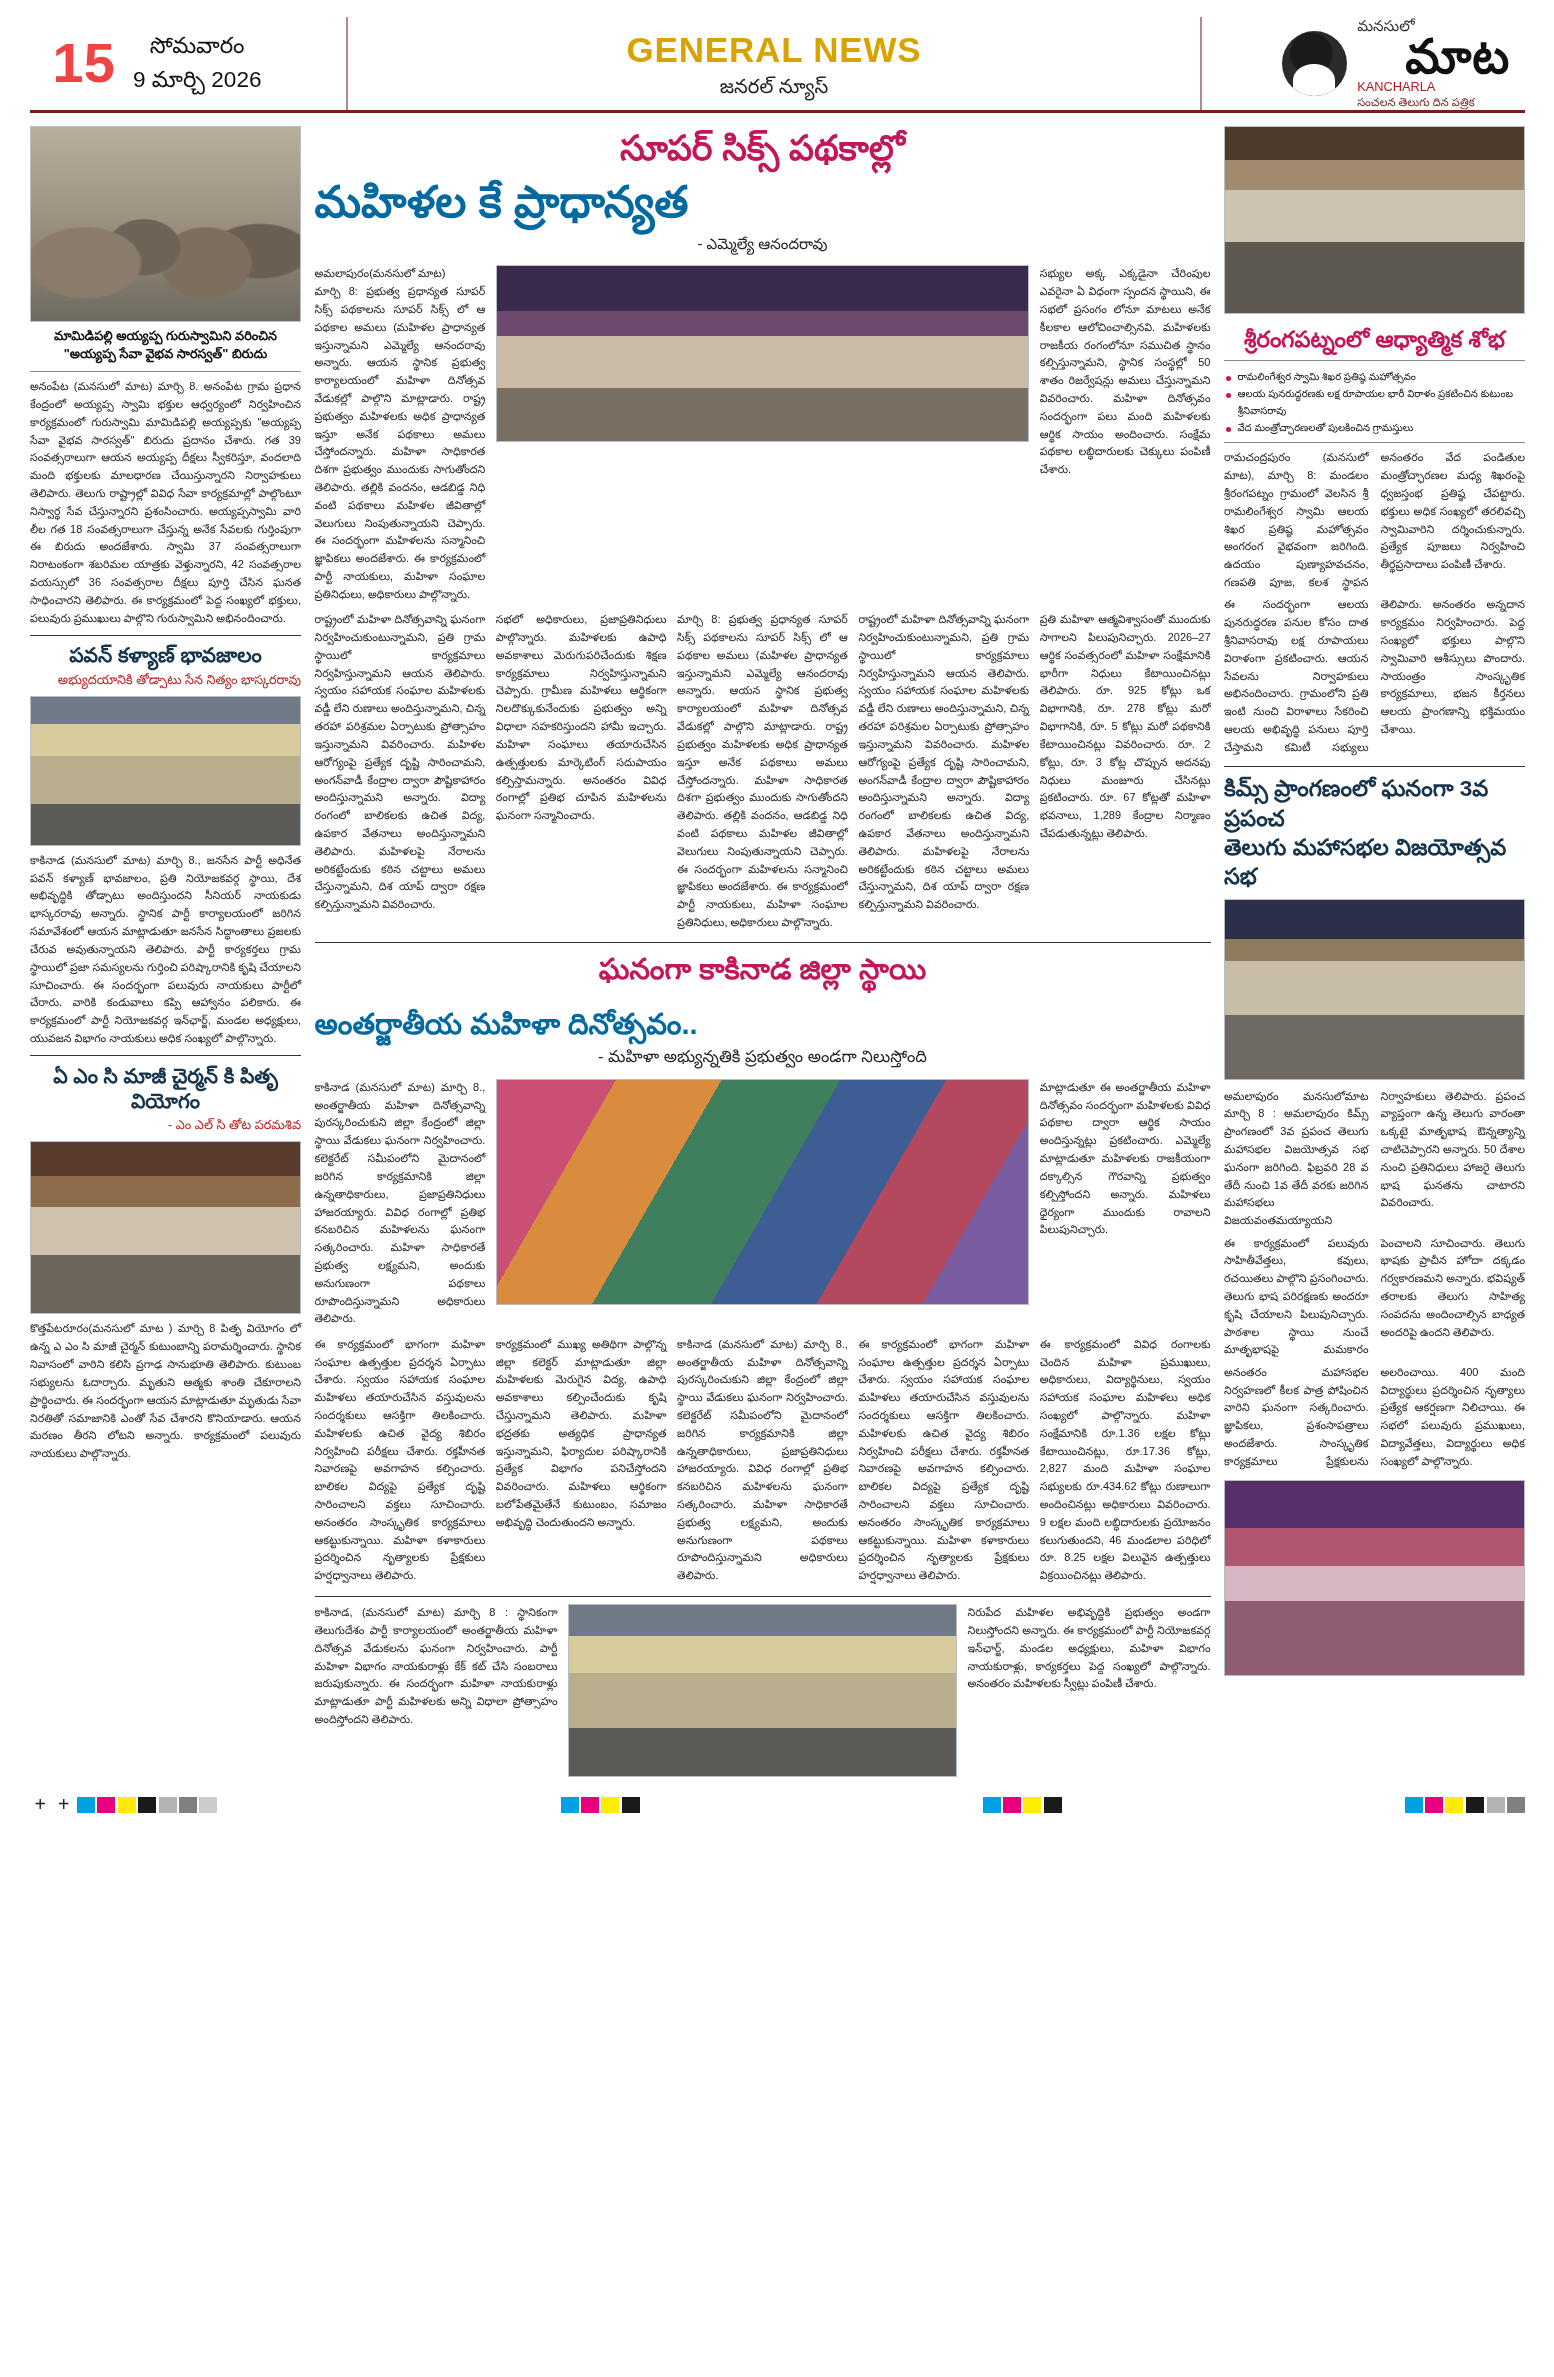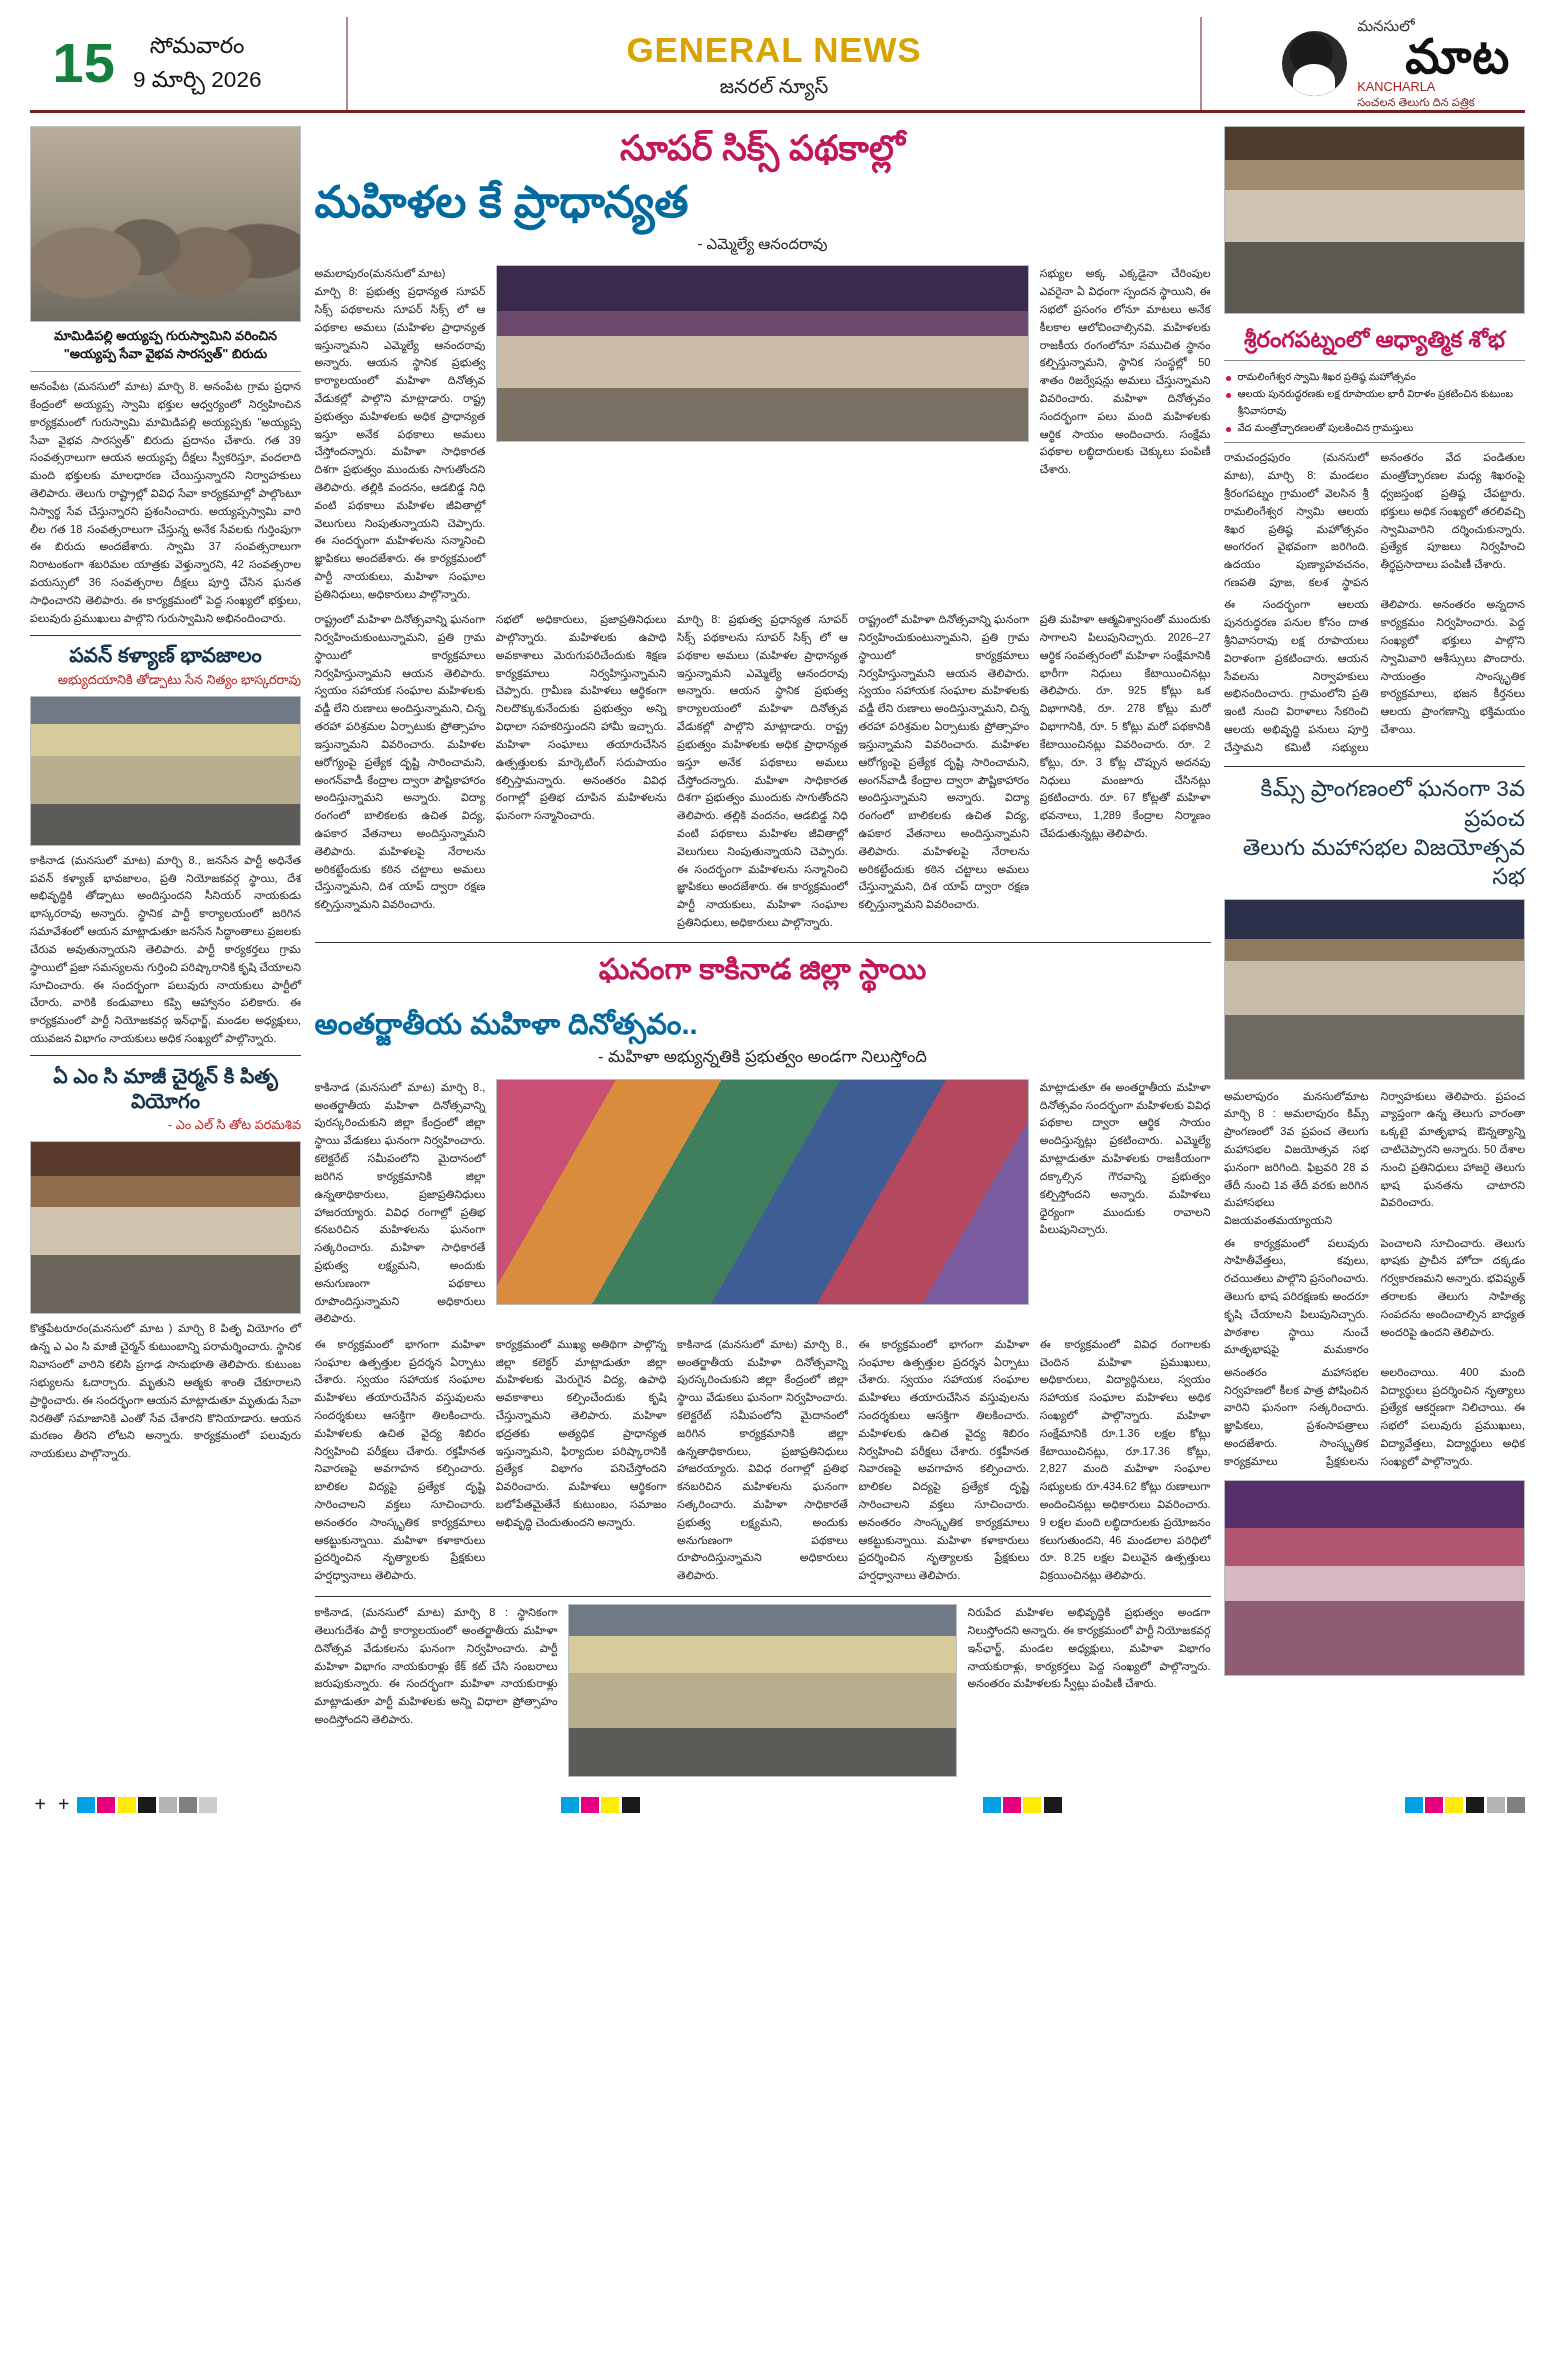--- a/index.html
+++ b/index.html
@@ -29,21 +29,21 @@
   .mh-date-block {
     display:flex;
     align-items:center;
     gap: 18px;
     padding-right: 22.6px;
     min-width: 316px;
   }
   .mh-pagenum {
     font-size: 56px;
     font-weight: bold;
-    color: #15803d;
+    color: #ef4444;
     line-height: 1;
     padding-left: 22.6px;
   }
   .mh-dates {
     font-size: 22.6px;
     color:#111;
     line-height: 1.5;
     text-align:center;
   }
   .mh-center {
@@ -146,23 +146,23 @@
     line-height: 1.62;
     text-align: justify;
     color:#1a1a1a;
     hyphens:auto;
     word-break: break-word;
   }
   .cols2 { column-count:2; column-gap: 12px; }
 
   .secthead {
     font-size: 22.6px;
-    font-weight:normal;
+    font-weight:bold;
     color:#17344d;
-    text-align:right;
+    text-align:left;
     line-height:1.3;
   }
   .secthead-red {
     font-size: 22.6px;
     font-weight:bold;
     color:#c2185b;
     text-align:center;
     line-height:1.3;
   }
   .bullets { font-size:10px; line-height:1.7; color:#111; margin:7.5px 0 4.5px 0;}

